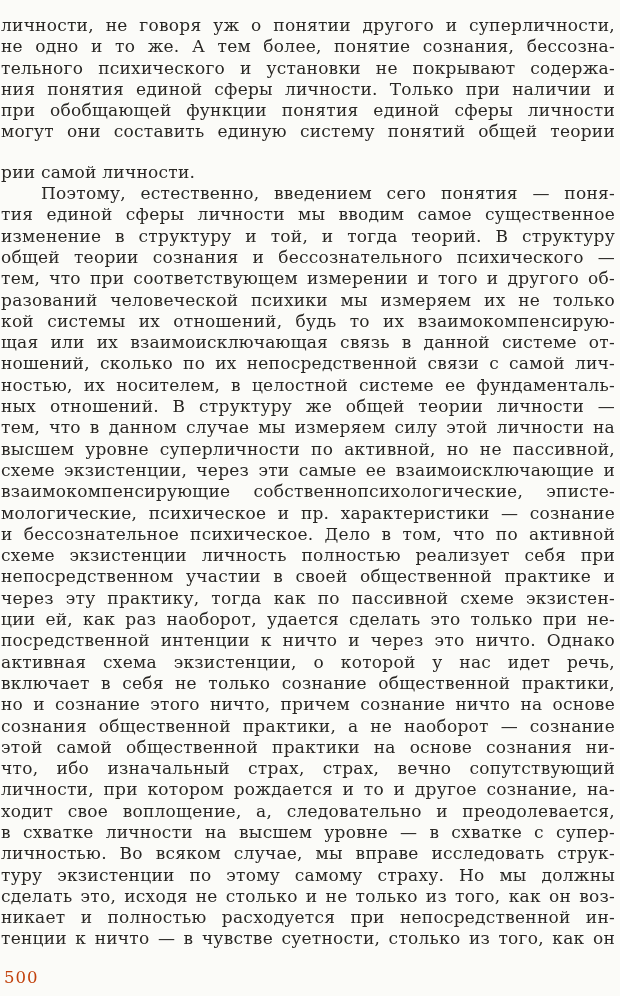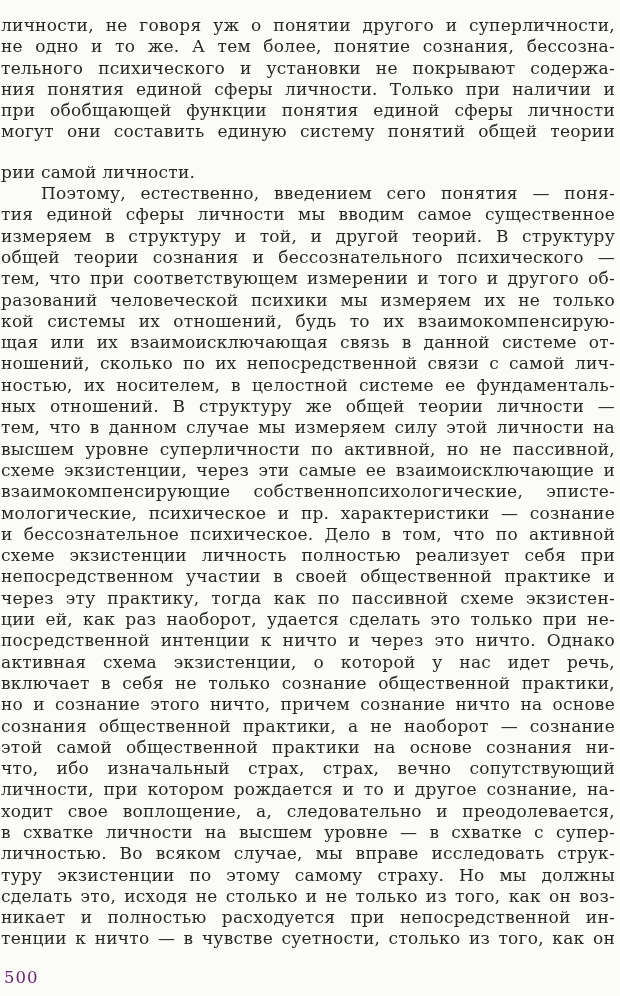--- a/index.html
+++ b/index.html
@@ -33,42 +33,42 @@
   }
   .line.indent {        
     text-indent: 40px;
   }
   .pagenum {
     position: absolute;
     left: 4px; top: 967px;
     font-size: 16.5px;
     letter-spacing: 1px;
     line-height: 22px;
-    color: #701a75;
+    color: #c2410c;
   }
 </style>
 </head>
 <body>
 
 <div class="page">
 
   <div>
     <div class="line">личности, не говоря уж о понятии другого и суперличности,</div>
     <div class="line">не одно и то же. А тем более, понятие сознания, бессозна-</div>
     <div class="line">тельного психического и установки не покрывают содержа-</div>
     <div class="line">ния понятия единой сферы личности. Только при наличии и</div>
     <div class="line">при обобщающей функции понятия единой сферы личности</div>
     <div class="line">могут они составить единую систему понятий общей теории</div>
     <div class="line pend">рии самой личности.</div>
   </div>
 
   <div>
     <div class="line indent">Поэтому, естественно, введением сего понятия — поня-</div>
     <div class="line">тия единой сферы личности мы вводим самое существенное</div>
-    <div class="line">измеряем в структуру и той, и другой теорий. В структуру</div>
+    <div class="line">изменение в структуру и той, и тогда теорий. В структуру</div>
     <div class="line">общей теории сознания и бессознательного психического —</div>
     <div class="line">тем, что при соответствующем измерении и того и другого об-</div>
     <div class="line">разований человеческой психики мы измеряем их не только</div>
     <div class="line">кой системы их отношений, будь то их взаимокомпенсирую-</div>
     <div class="line">щая или их взаимоисключающая связь в данной системе от-</div>
     <div class="line">ношений, сколько по их непосредственной связи с самой лич-</div>
     <div class="line">ностью, их носителем, в целостной системе ее фундаменталь-</div>
     <div class="line">ных отношений. В структуру же общей теории личности —</div>
     <div class="line">тем, что в данном случае мы измеряем силу этой личности на</div>
     <div class="line">высшем уровне суперличности по активной, но не пассивной,</div>

